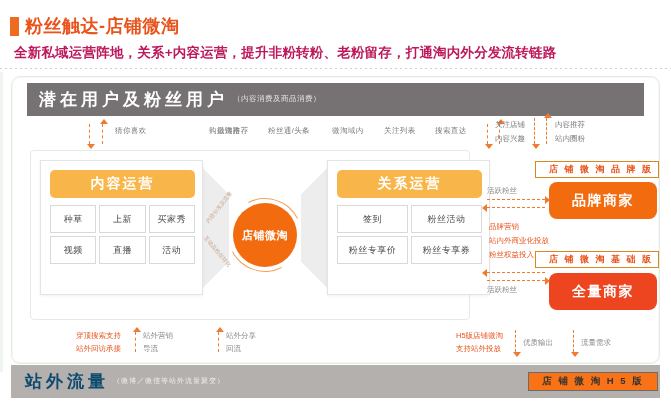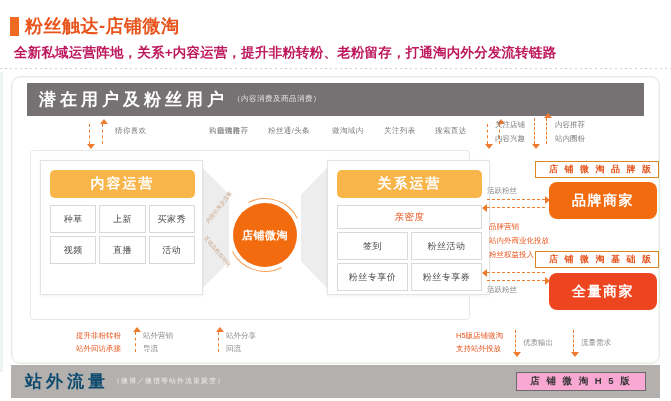--- a/index.html
+++ b/index.html
@@ -138,22 +138,22 @@
   .bl.orange{ color:#E8541B; }
 
   
   #bottom-band{
     position:absolute; left:11px; top:365px; width:649px; height:33px;
     background:#b3b0ae; display:flex; align-items:center; padding-left:14px;
   }
   #bb-title{ color:#0c4a6e; font-size:17px; font-weight:bold; letter-spacing:4px; }
   #bb-sub{ color:#efeceb; font-size:7px; margin-left:4px; letter-spacing:1px; padding-bottom:2px; }
   #bb-badge{
-    position:absolute; right:14px; top:7px; width:130px; height:19px;
-    background:#f9a8d4; border:1.3px solid #6b6b6b; color:#333;
+    position:absolute; right:2px; top:7px; width:130px; height:19px;
+    background:#f97316; border:1.3px solid #6b6b6b; color:#333;
     font-size:9.5px; font-weight:bold; letter-spacing:2px;
     display:flex; align-items:center; justify-content:center;
   }
   #left-edge{ position:absolute; left:0; top:72px; width:3px; height:300px; background:#eef4ee; }
 </style>
 </head>
 <body>
 
 <div id="left-edge"></div>
 
@@ -209,21 +209,20 @@
     <div class="cell">买家秀</div>
     <div class="cell">视频</div>
     <div class="cell">直播</div>
     <div class="cell">活动</div>
   </div>
 </div>
 
 <div class="group" id="g-relation">
   <div class="g-head">关系运营</div>
   <div class="cellgrid">
-    <div class="cell full">亲密度</div>
     <div class="cell wide">签到</div>
     <div class="cell wide">粉丝活动</div>
     <div class="cell wide">粉丝专享价</div>
     <div class="cell wide">粉丝专享券</div>
   </div>
 </div>
 
 <div id="hub">
   <div id="hub-ring"></div>
   <div id="hub-circle">店铺微淘</div>
@@ -243,21 +242,21 @@
 
 <span class="rlabel orange" style="left:489px; top:222px;">品牌营销</span>
 <span class="rlabel orange" style="left:489px; top:236px;">站内外商业化投放</span>
 <span class="rlabel orange" style="left:489px; top:250px;">粉丝权益投入</span>
 
 <div class="hdash left" style="left:487px; top:272px; width:58px;"></div>
 <div class="hdash right" style="left:487px; top:280px; width:58px;"></div>
 <span class="rlabel grey" style="left:487px; top:285px;">活跃粉丝</span>
 
 <div id="bottom-flow">
-  <span class="bl orange" style="left:76px; top:8px;">提升非粉转粉</span>
+  <span class="bl orange" style="left:76px; top:8px;">穿顶搜索支持</span>
   <span class="bl orange" style="left:76px; top:21px;">站外回访承接</span>
 
   <div class="vdash up" style="left:135px; top:10px; height:20px;"></div>
   <span class="bl grey" style="left:143px; top:8px;">站外营销</span>
   <span class="bl grey" style="left:143px; top:21px;">导流</span>
 
   <div class="vdash up" style="left:218px; top:10px; height:20px;"></div>
   <span class="bl grey" style="left:226px; top:8px;">站外分享</span>
   <span class="bl grey" style="left:226px; top:21px;">回流</span>
 

